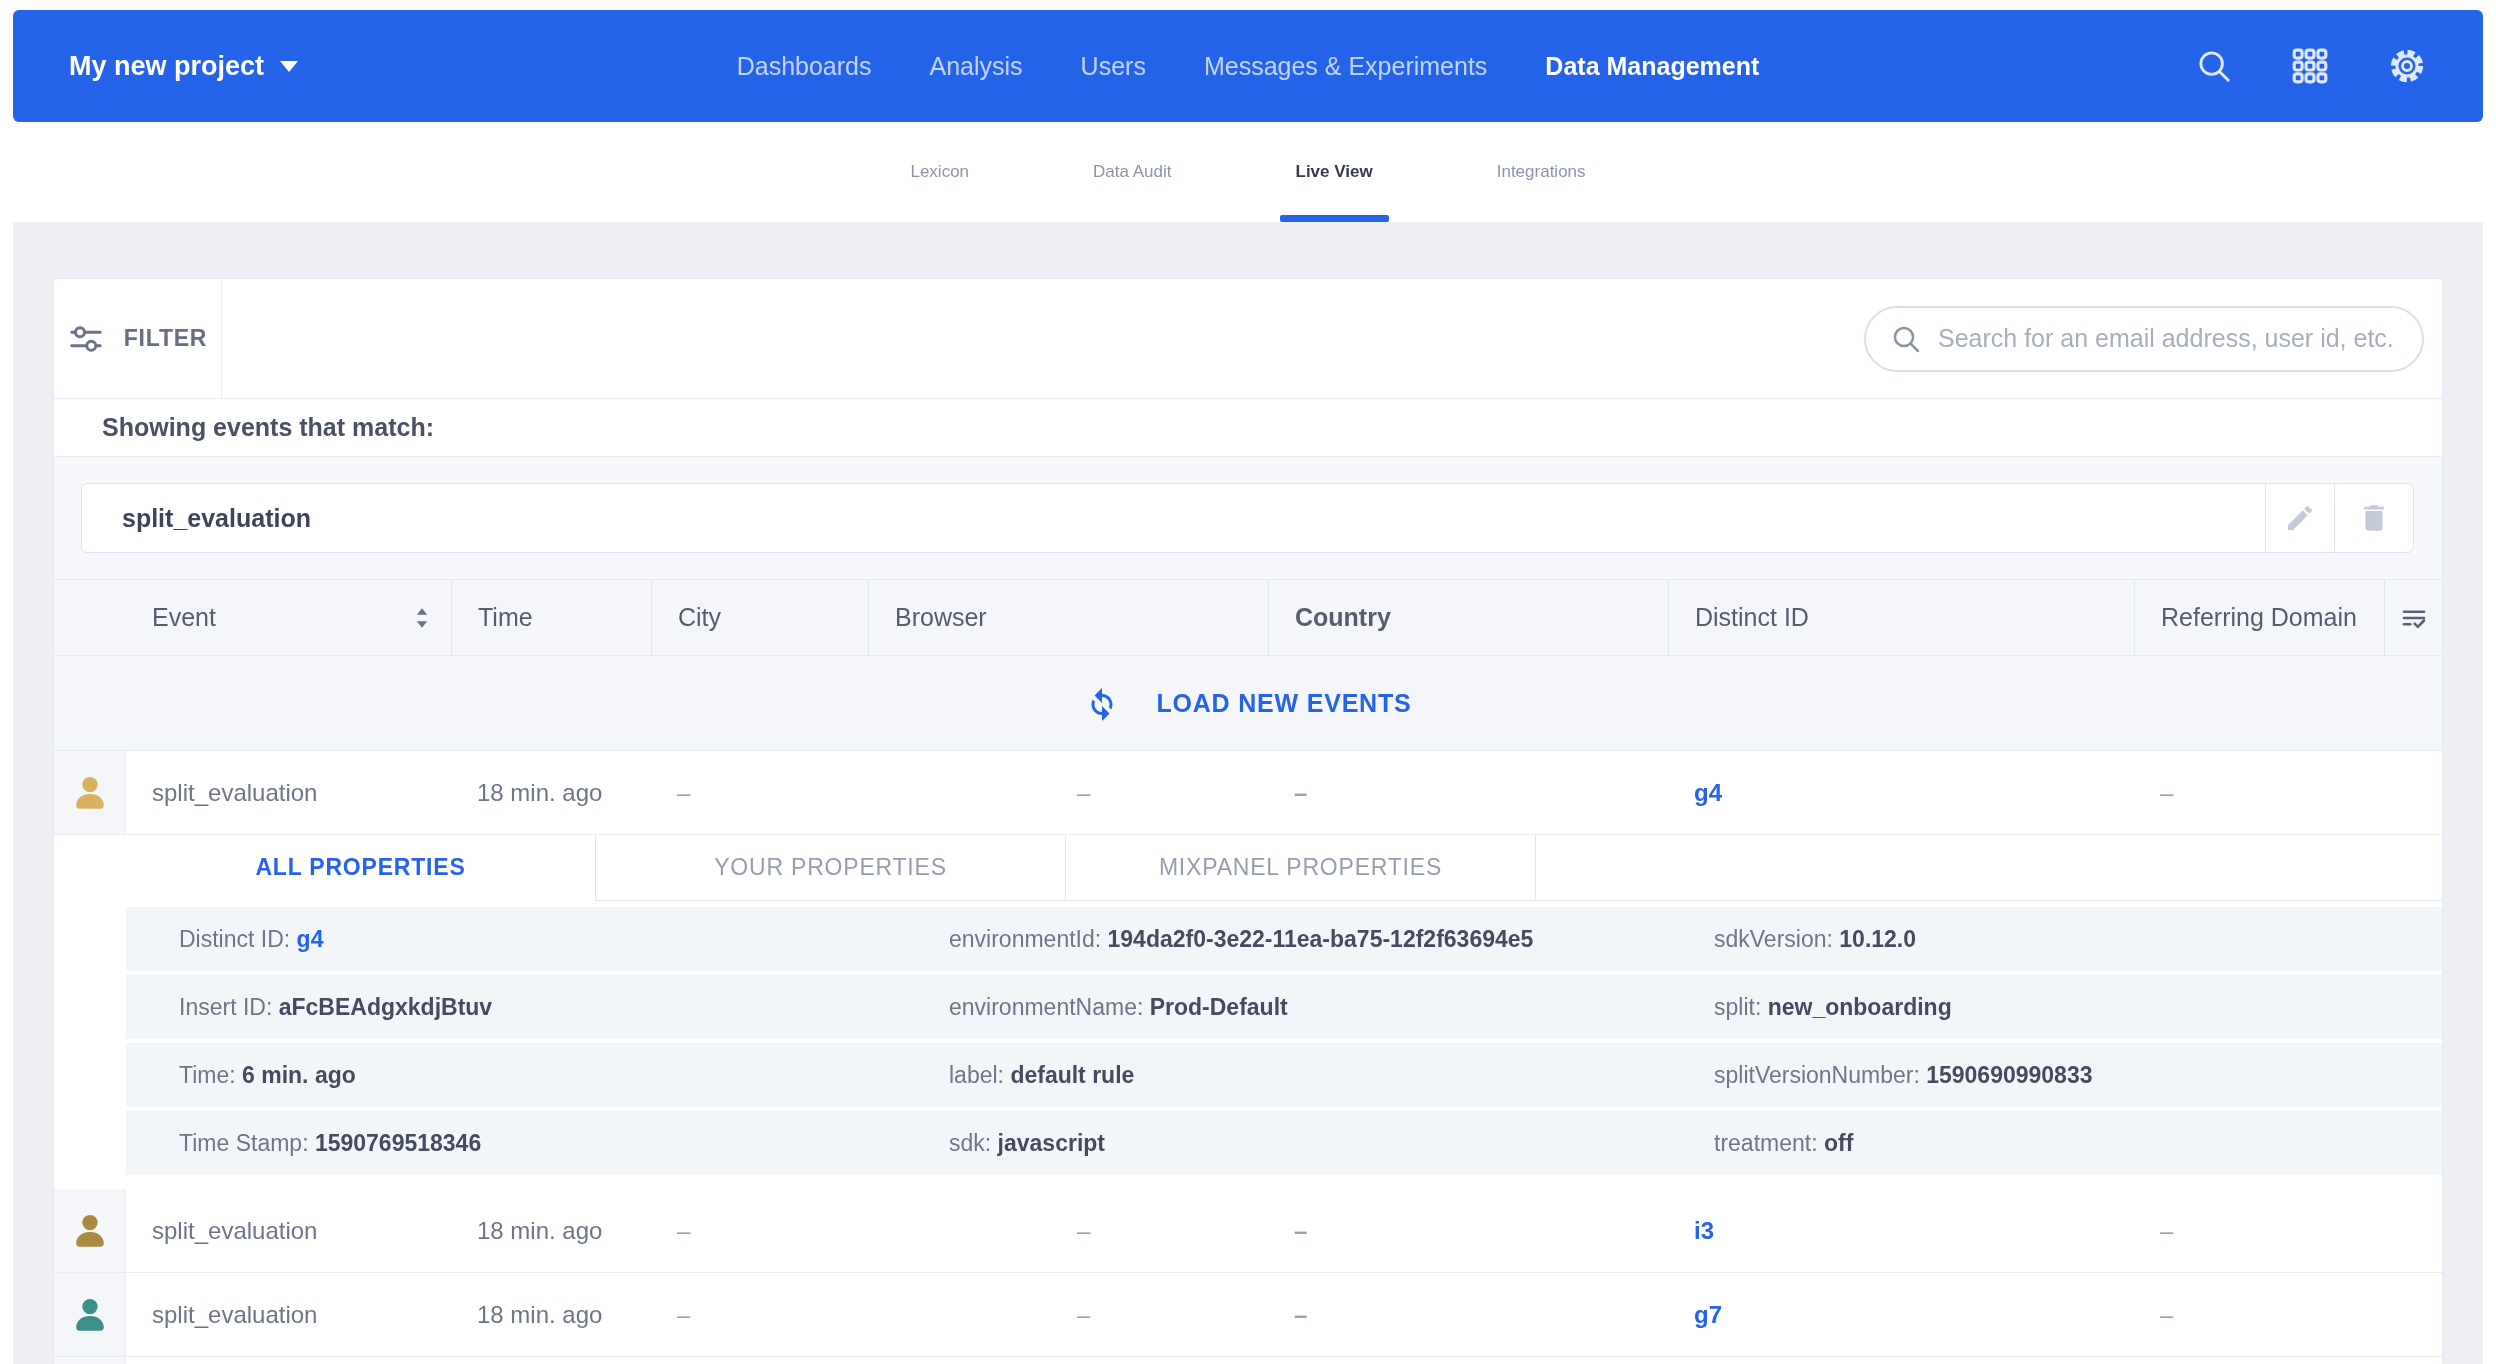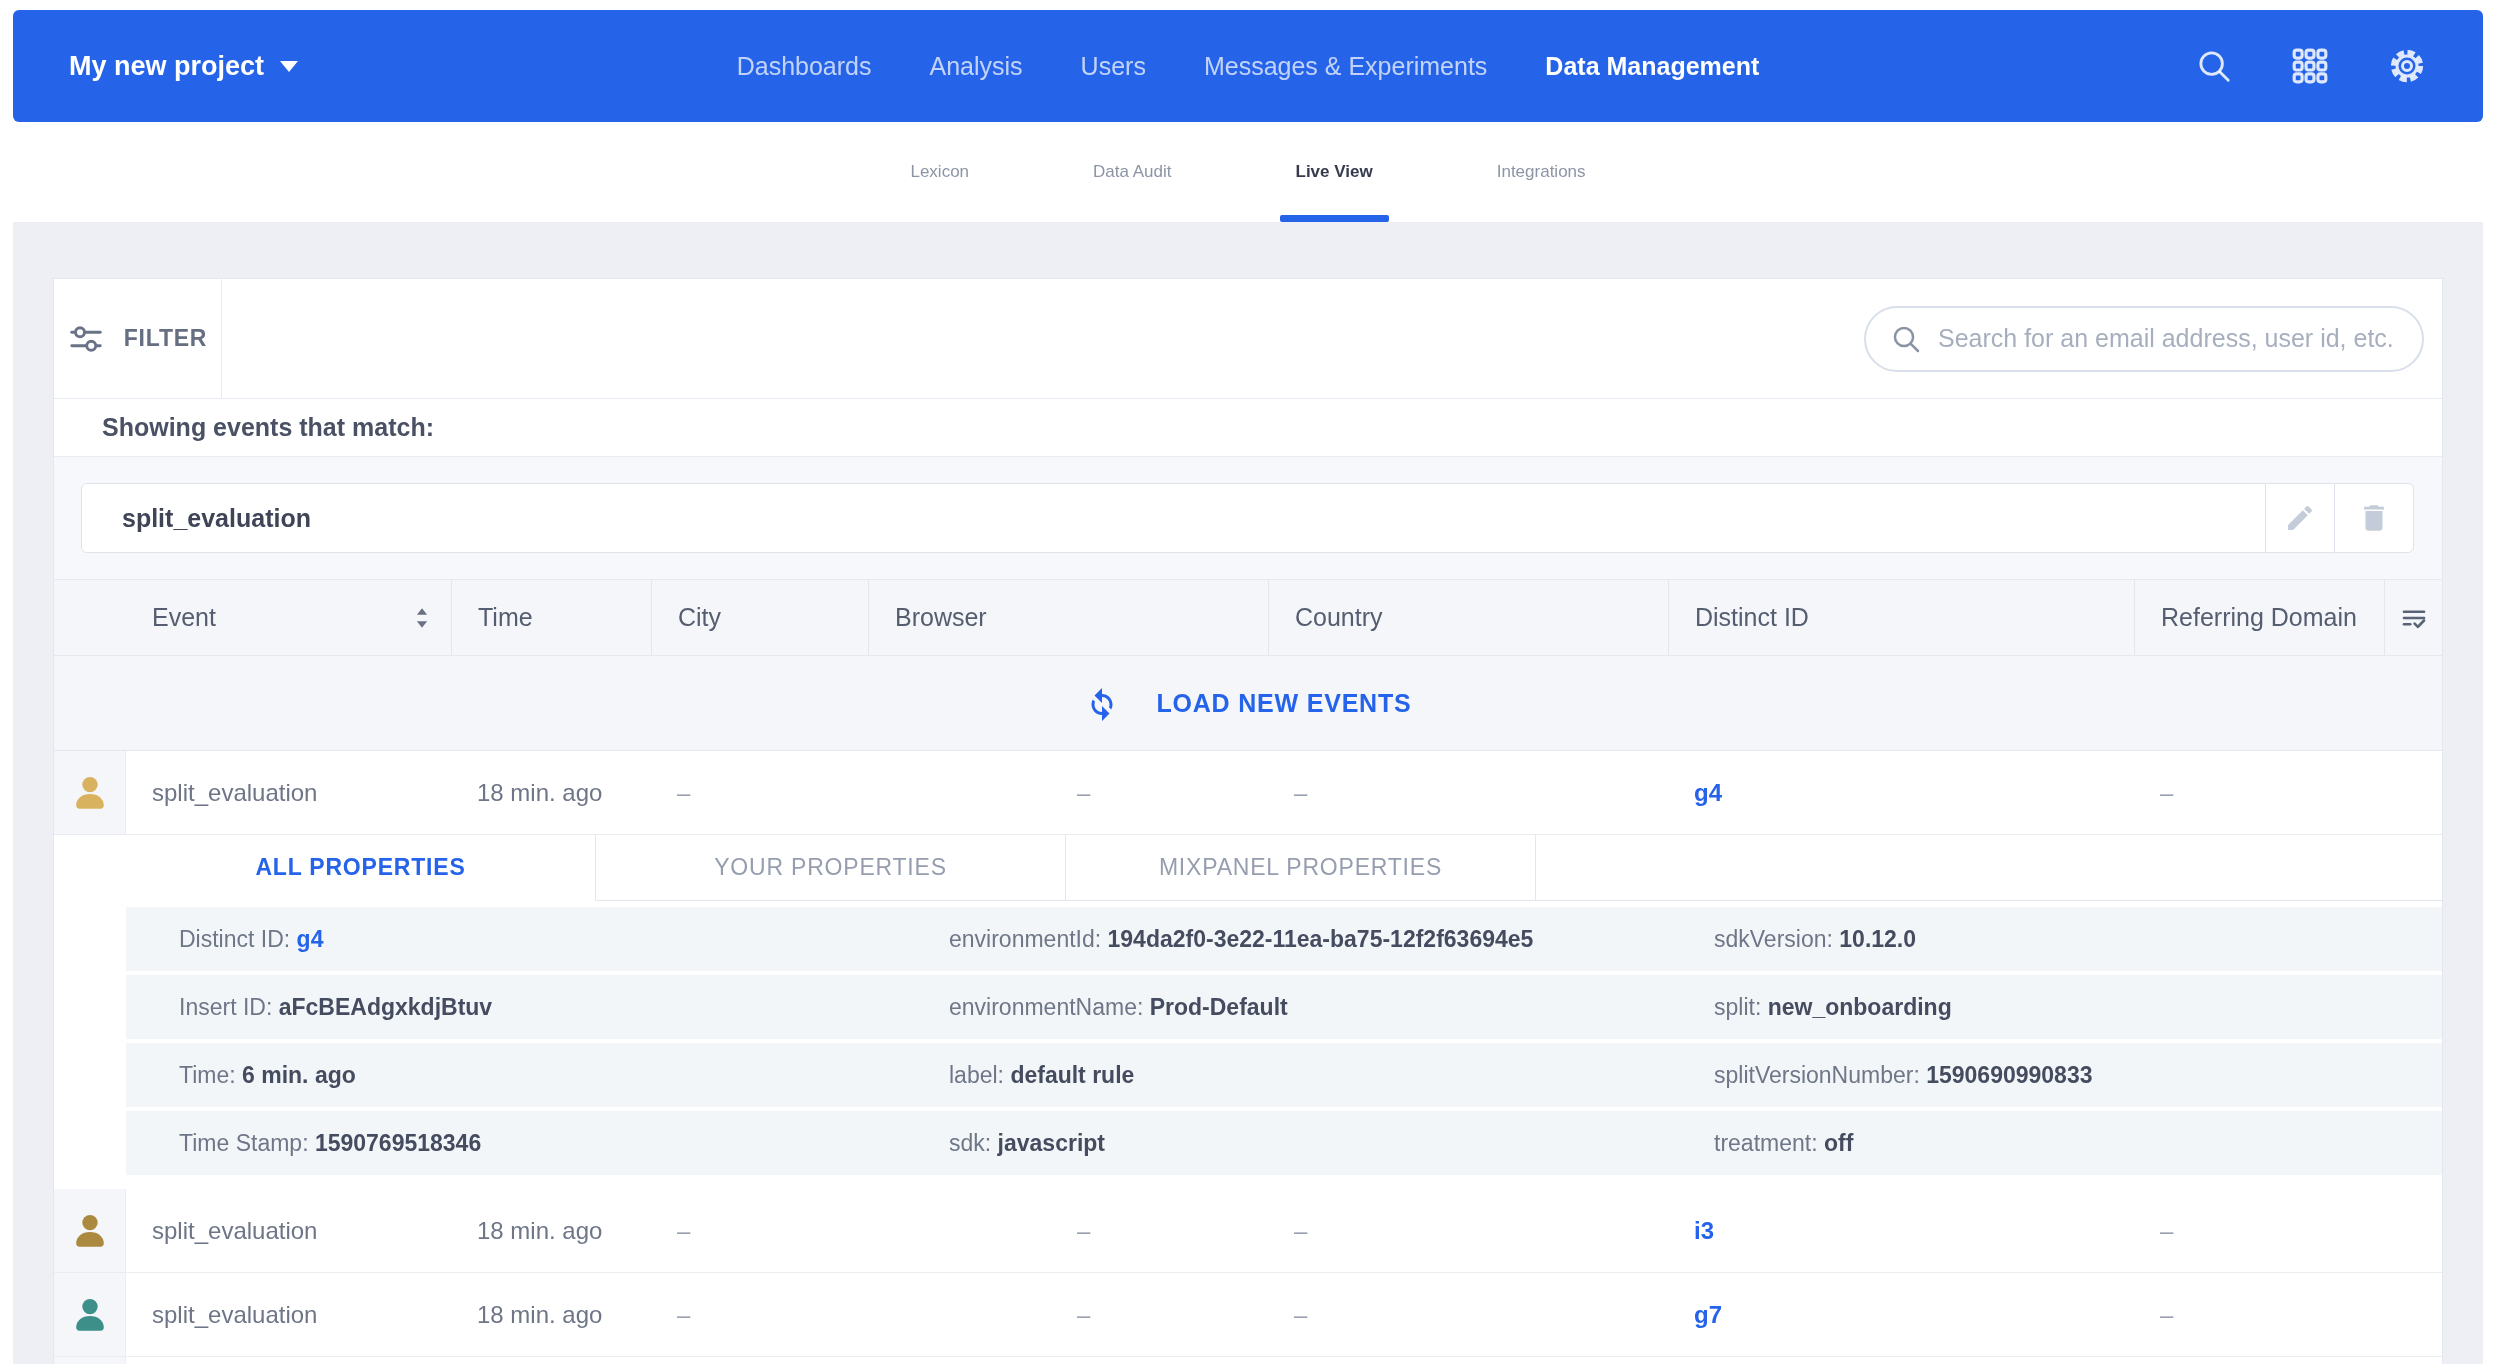--- a/index.html
+++ b/index.html
@@ -52,21 +52,21 @@
   .chip-btn { width:70px; height:70px; background:#fff; border:1px solid #dfe4ec; margin-left:-1px;
     display:flex; align-items:center; justify-content:center; cursor:pointer; }
   .chip-btn.last { border-radius:0 6px 6px 0; width:80px; }
 
   
   .thead { height:76px; background:#f4f6f9; display:flex; align-items:stretch; border-bottom:1px solid #e4e8ef; }
   .th { display:flex; align-items:center; padding-left:26px; font-size:25px; color:#555d70; border-left:1px solid #e2e7ee; }
   .th:first-child, .th.col-event { border-left:none;gap:8px; }
   .th.col-event { justify-content:space-between; padding-right:22px; }
   .col-icon{ width:72px; flex:none; } .col-event{ width:325px; flex:none; } .col-time{ width:200px; flex:none; }
-  .col-browser{ width:400px; flex:none; } .col-city{ width:217px; flex:none; } .col-country{ width:400px; flex:none; }
+  .col-browser{ width:400px; flex:none; } .col-city{ width:217px; flex:none; } .col-country{ width:400px; flex:none;font-weight:bold; }
   .col-did{ width:466px; flex:none; } .col-ref{ width:250px; flex:none; } .col-set{ flex:1; }
   .th.col-set { justify-content:center; padding-left:0; cursor:pointer; }
   .th.col-icon { border-left:none; }
 
   .load-row { height:95px; background:#f4f6f9; border-bottom:1px solid #e4e8ef; display:flex; align-items:center; justify-content:center;
     gap:36px; cursor:pointer; }
   .load-row .load-label { font-size:25px; font-weight:bold; letter-spacing:.8px; color:var(--link-blue,#2563eb); }
 
   .event-row { display:flex; align-items:stretch; height:84px; border-bottom:1px solid #e9edf2; background:#fff; }
   .icon-cell { width:72px; flex:none; background:#f4f6f9; border-right:1px solid #e9edf2; display:flex; align-items:center; justify-content:center; }

